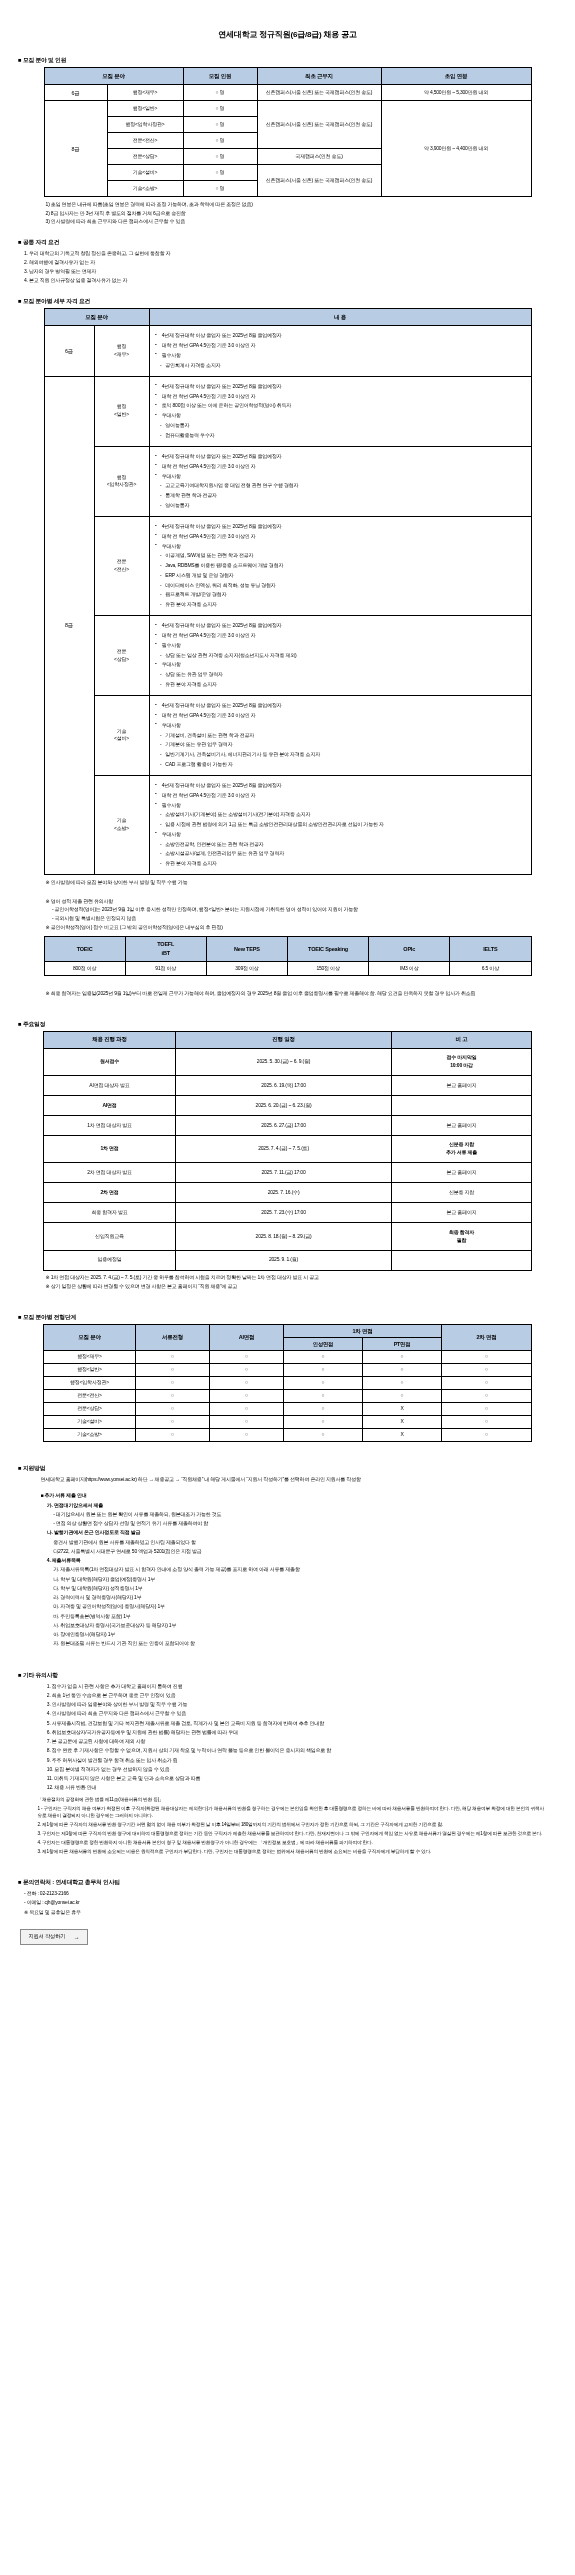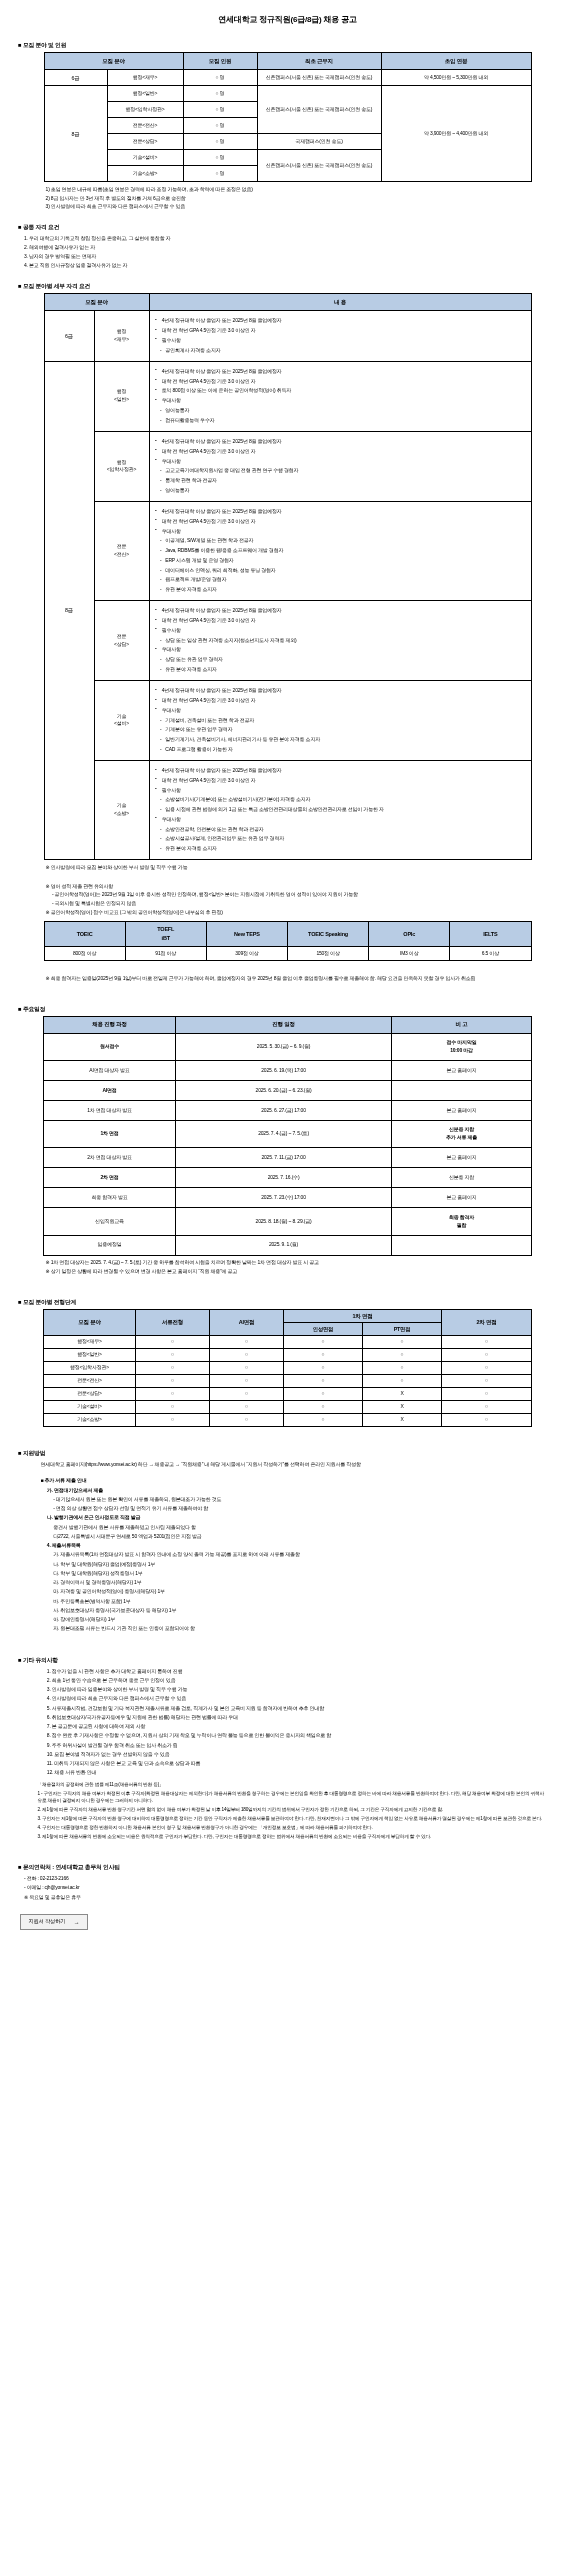--- a/index.html
+++ b/index.html
@@ -8,21 +8,21 @@
     background: #ffffff;
   }
   body {
     width: 575px;
     font-family: "Liberation Sans", "DejaVu Sans", sans-serif;
     color: #000000;
     font-size: 5.3px;
     line-height: 1.45;
     -webkit-font-smoothing: none;
   }
-  .page { width: 575px; padding: 0 0 16px 0; }
+  .page { width: 575px; padding: 15px 0 16px 0; }
 
   
   .doc-title {
     text-align: center;
     font-size: 8px;
     font-weight: bold;
     letter-spacing: -0.2px;
     padding: 13.7px 0 16px 0;
   }
 

